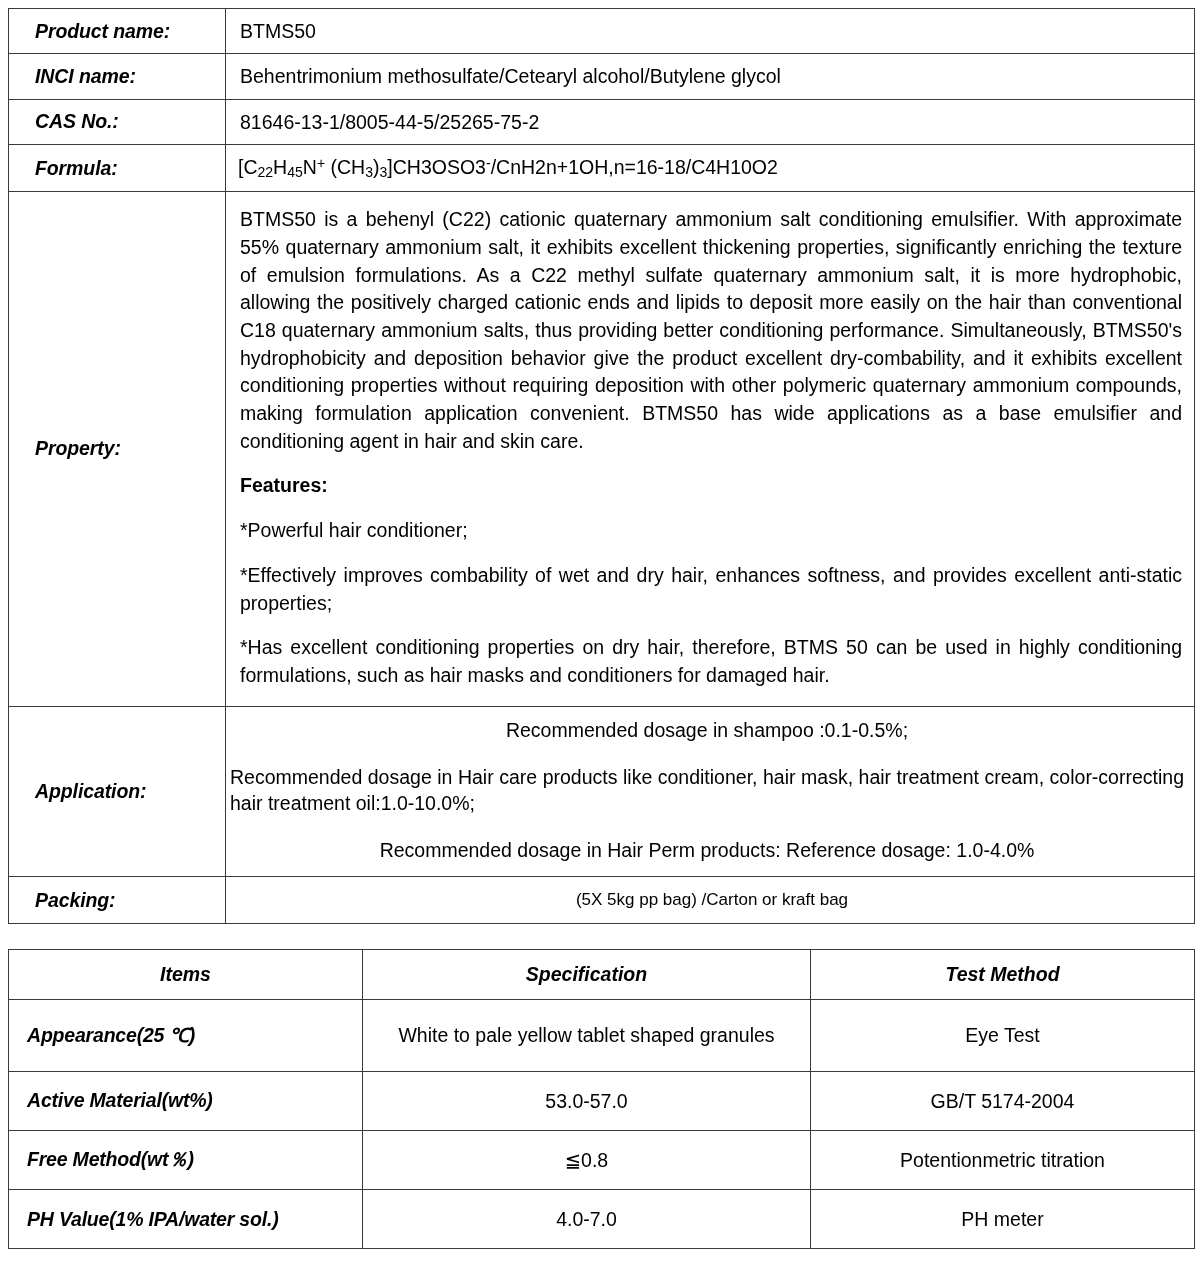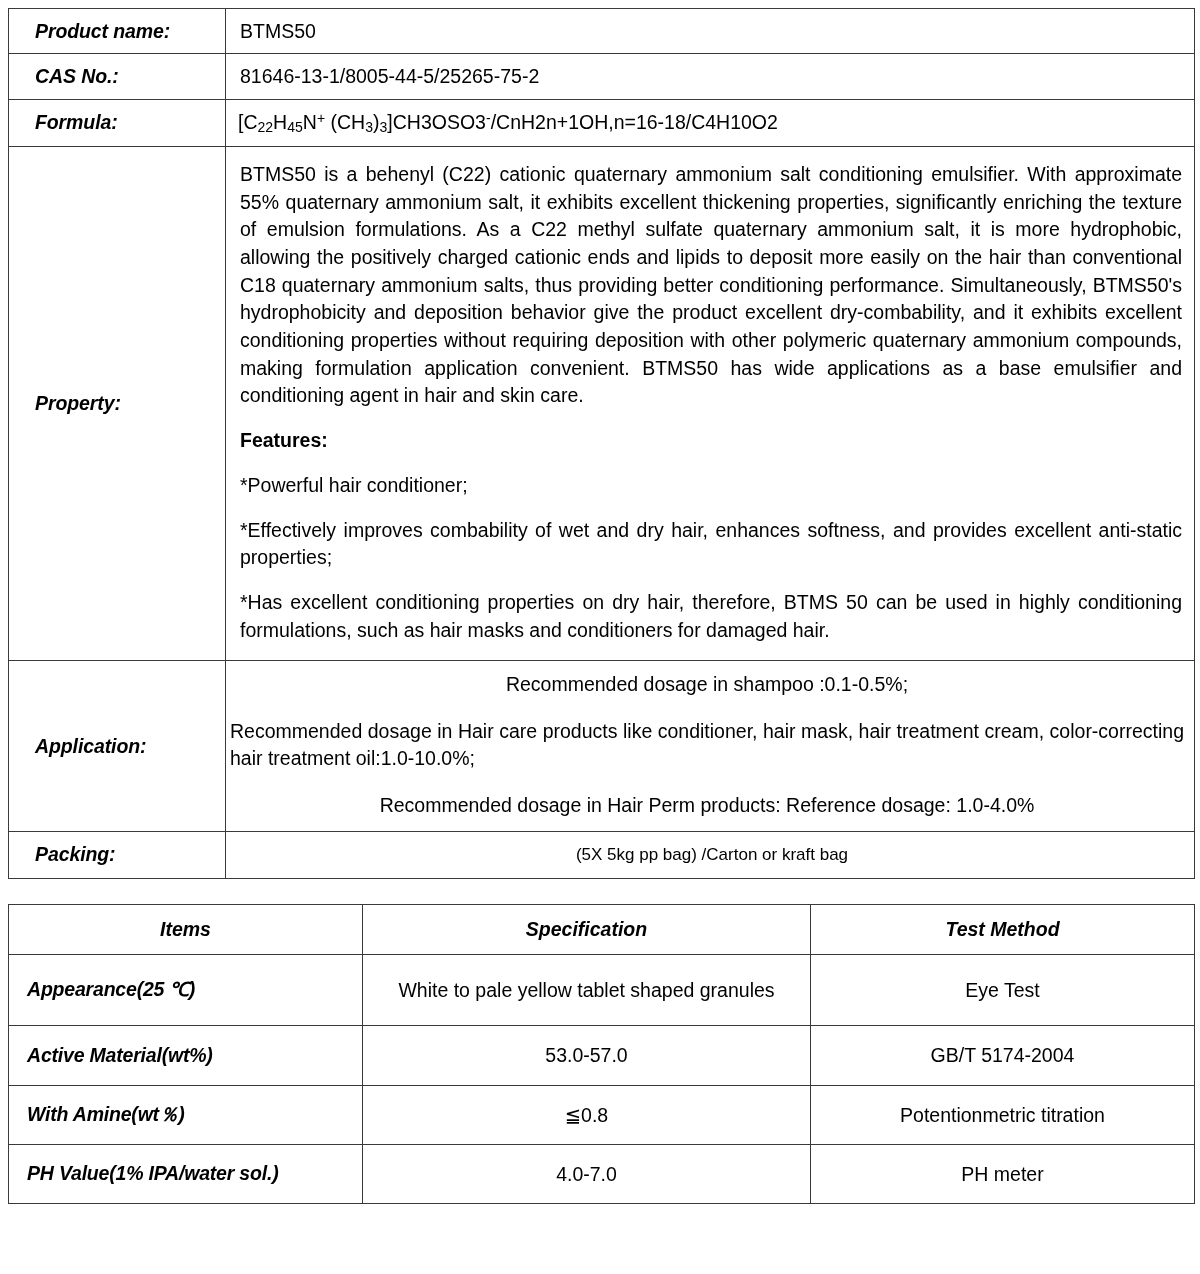--- a/index.html
+++ b/index.html
@@ -156,20 +156,24 @@
         <col class="c-label">
         <col class="c-value">
       </colgroup>
     <tbody>
 
       <tr>
         <td class="lbl-cell">Product name:</td>
         <td class="val-cell">BTMS50</td>
       </tr>
 
+      <tr>
+        <td class="lbl-cell">INCI name:</td>
+        <td class="val-cell">Behentrimonium methosulfate/Cetearyl alcohol/Butylene glycol</td>
+      </tr>
 
       <tr>
         <td class="lbl-cell">CAS No.:</td>
         <td class="val-cell">81646-13-1/8005-44-5/25265-75-2</td>
       </tr>
 
       <tr>
         <td class="lbl-cell">Formula:</td>
         <td class="val-cell pad-none">
           <span class="formula"><span>[C</span><sub>22</sub><span>H</span><sub>45</sub><span>N</span><sup>+</sup><span> (CH</span><sub>3</sub><span>)</span><sub>3</sub><span>]CH3OSO3</span><sup>-</sup><span>/CnH2n+1OH,n=16-18/C4H10O2</span></span>
@@ -222,21 +226,21 @@
         <td class="spec-item">Appearance(25 ℃)</td>
         <td class="spec-val">White to pale yellow tablet shaped granules</td>
         <td class="spec-method">Eye Test</td>
       </tr>
       <tr>
         <td class="spec-item">Active Material(wt%)</td>
         <td class="spec-val">53.0-57.0</td>
         <td class="spec-method">GB/T 5174-2004</td>
       </tr>
       <tr>
-        <td class="spec-item">With Amine(wt％)</td>
+        <td class="spec-item">Free Method(wt％)</td>
         <td class="spec-val">≦0.8</td>
         <td class="spec-method">Potentionmetric titration</td>
       </tr>
       <tr>
         <td class="spec-item">PH Value(1% IPA/water  sol.)</td>
         <td class="spec-val">4.0-7.0</td>
         <td class="spec-method">PH meter</td>
       </tr>
     </tbody>
   </table>

